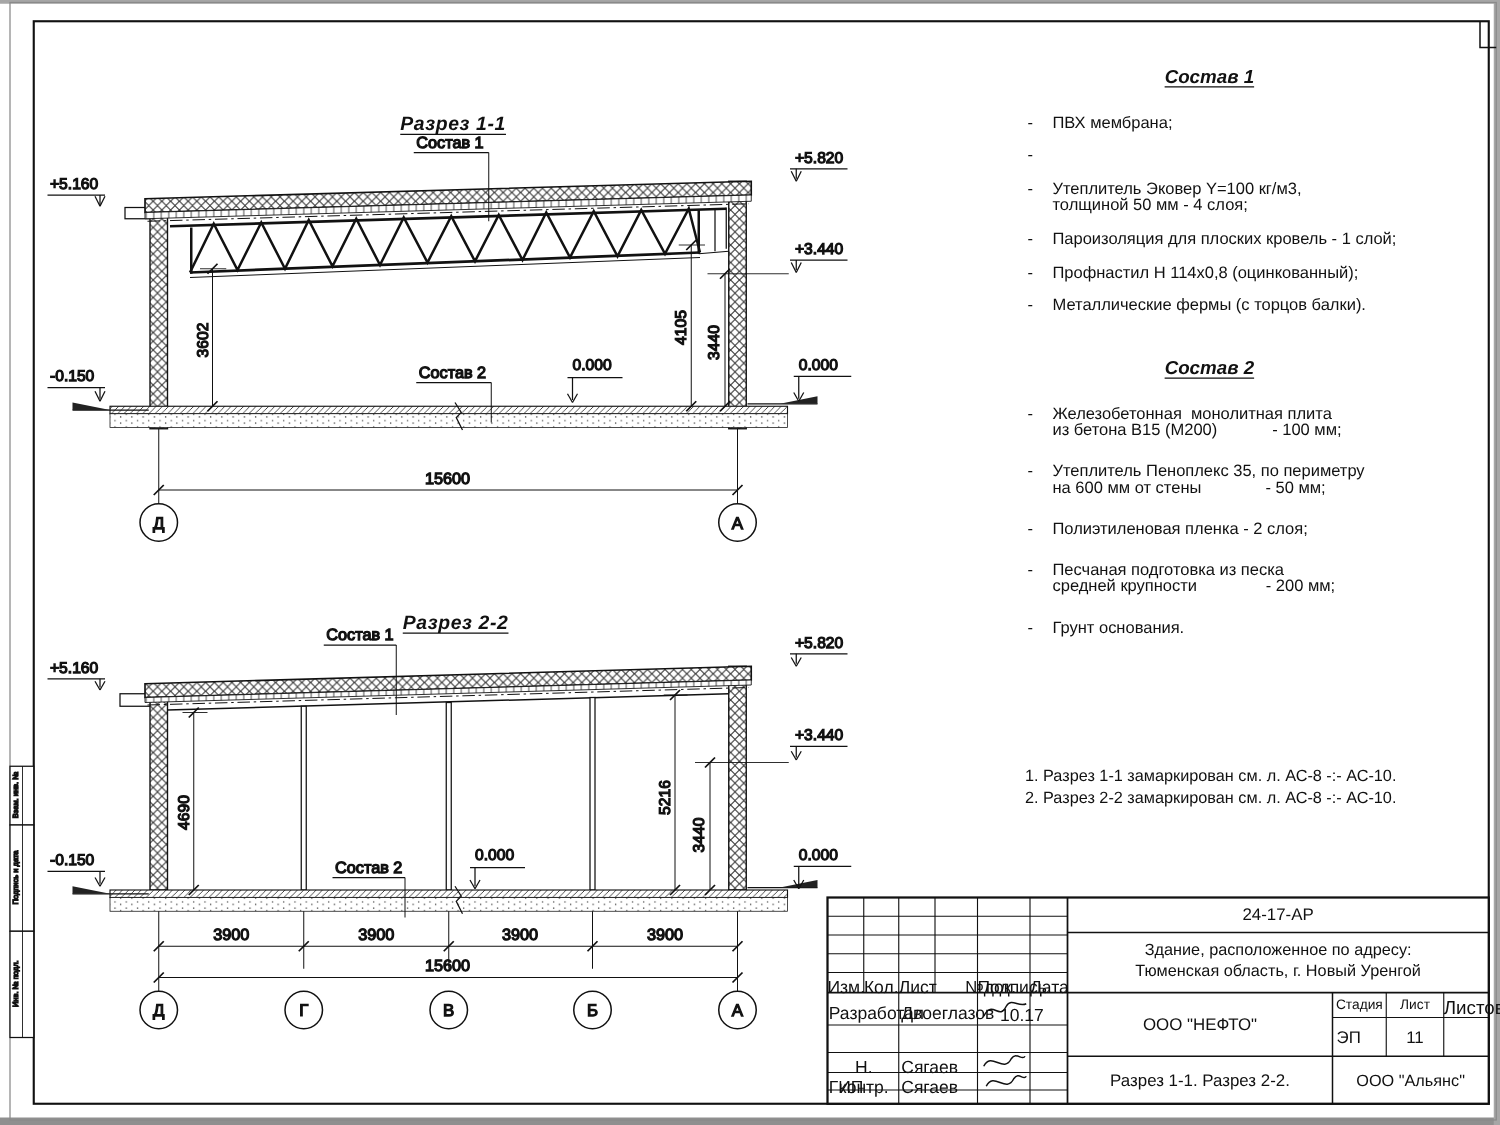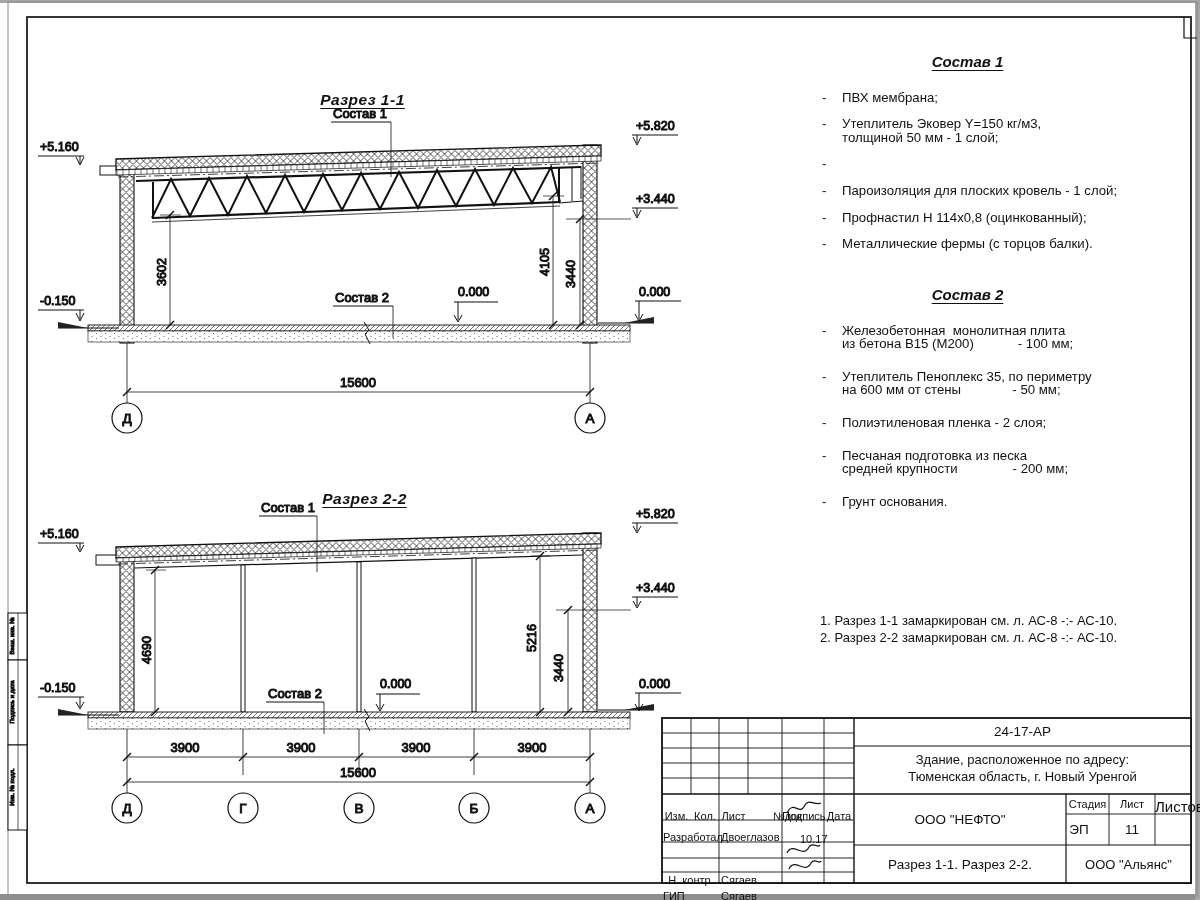--- a/index.html
+++ b/index.html
@@ -13,21 +13,21 @@
              text-decoration:underline;text-underline-offset:3px;letter-spacing:.5px;margin-top:41px;}
   .list-block{position:absolute;z-index:3;width:345px;font-size:13.2px;line-height:13.6px;}
   .list-title{font-style:italic;font-size:15px;font-weight:bold;text-align:center;
               text-decoration:underline;text-underline-offset:3px;margin-bottom:22px;}
   .li{display:flex;margin-bottom:13px;}
   .li .dash{flex:0 0 20px;margin-left:27px;}
   .li .txt{white-space:pre-wrap;}
   .s2-list .li{margin-bottom:19px;}
   #notes{position:absolute;left:820px;top:613px;z-index:3;font-size:13px;line-height:16.5px;white-space:pre-line;}
   .tbtxt{position:absolute;z-index:3;text-align:center;}
-  .small{font-size:11px;margin-top:29px;}
+  .small{font-size:14px;}
 </style>
 </head>
 <body>
 <div id="page">
 
 <div class="edge" style="left:0;top:0;width:1200px;height:3px;"></div>
 <div class="edge" style="left:0;top:894px;width:1200px;height:6px;background:#8f8f8f;"></div>
 <div class="edge" style="left:1195px;top:0;width:5px;height:900px;"></div>
 
 <svg id="drawing" width="1200" height="900" viewBox="0 0 1200 900">
@@ -367,25 +367,25 @@
 <div class="overlay sec-title" style="left:307px;top:449px;width:115px;">Разрез 2-2</div>
 
 <div class="list-block" style="left:795px;top:55px;">
   <div class="list-title">Состав 1</div>
   <div class="li">
         <span class="dash">-</span>
         <span class="txt">ПВХ мембрана;</span>
       </div>
   <div class="li">
         <span class="dash">-</span>
-        <span class="txt">Утеплитель Эковер Y=150 кг/м3,
-толщиной 50 мм - 1 слой;</span>
-      </div>
-  <div class="li">
-        <span class="dash">-</span>
+      </div>
+  <div class="li">
+        <span class="dash">-</span>
+        <span class="txt">Утеплитель Эковер Y=100 кг/м3,
+толщиной 50 мм - 4 слоя;</span>
       </div>
   <div class="li">
         <span class="dash">-</span>
         <span class="txt">Пароизоляция для плоских кровель - 1 слой;</span>
       </div>
   <div class="li">
         <span class="dash">-</span>
         <span class="txt">Профнастил Н 114х0,8 (оцинкованный);</span>
       </div>
   <div class="li">

